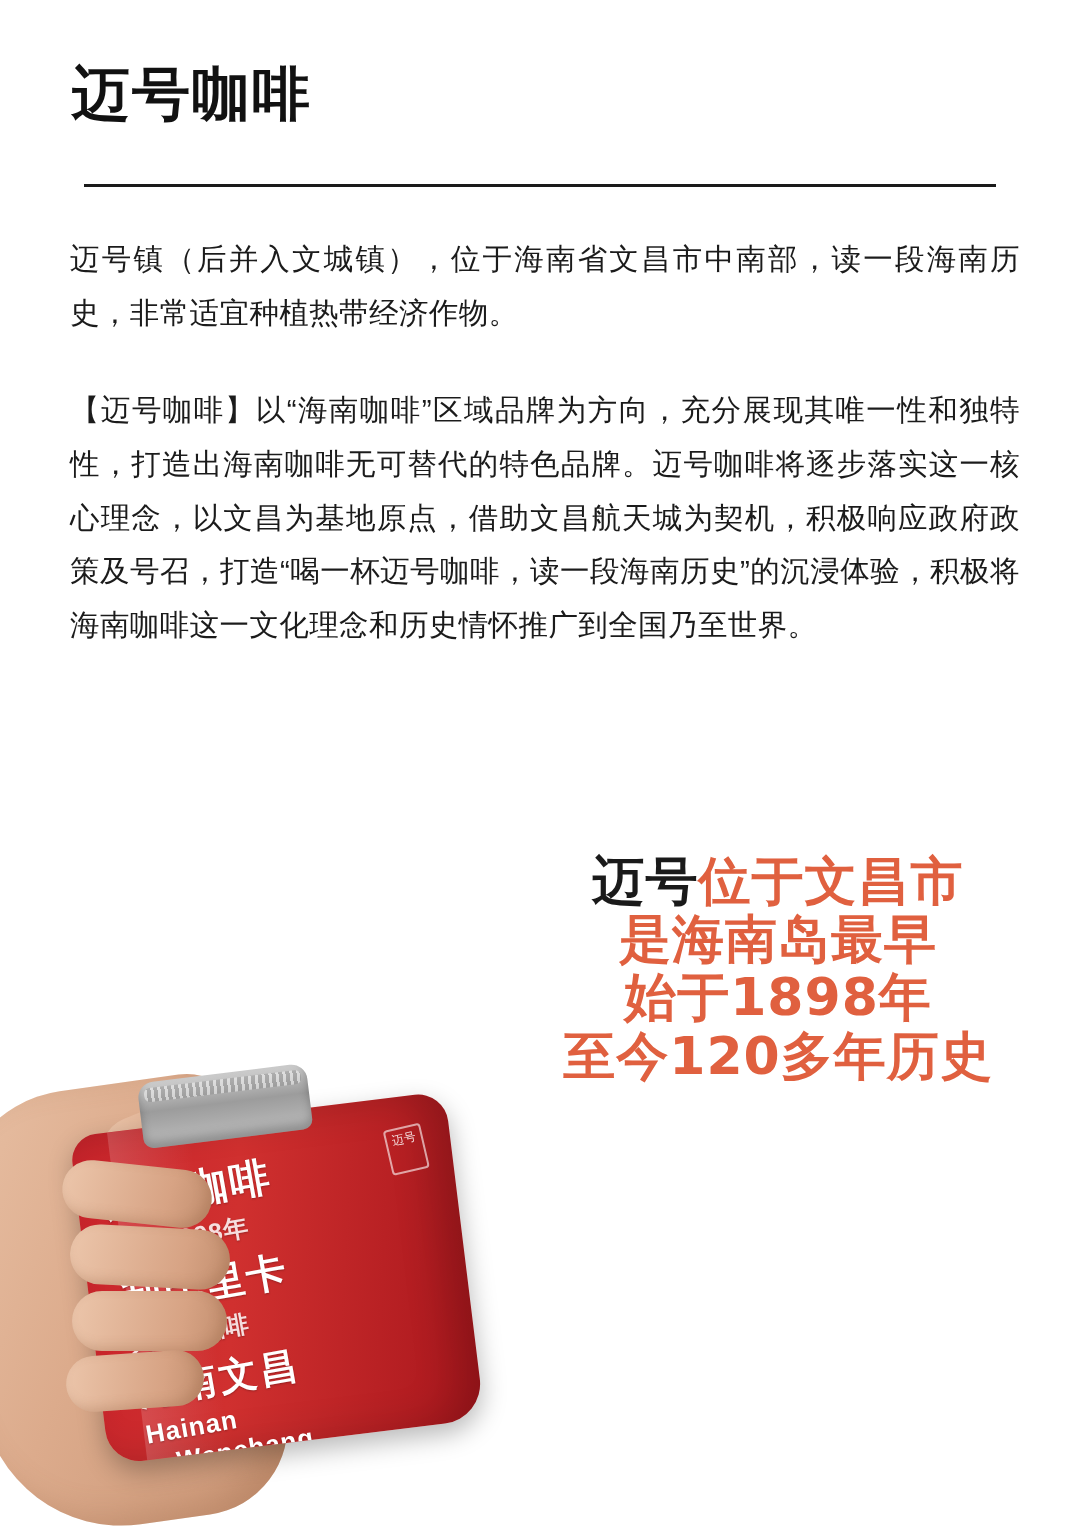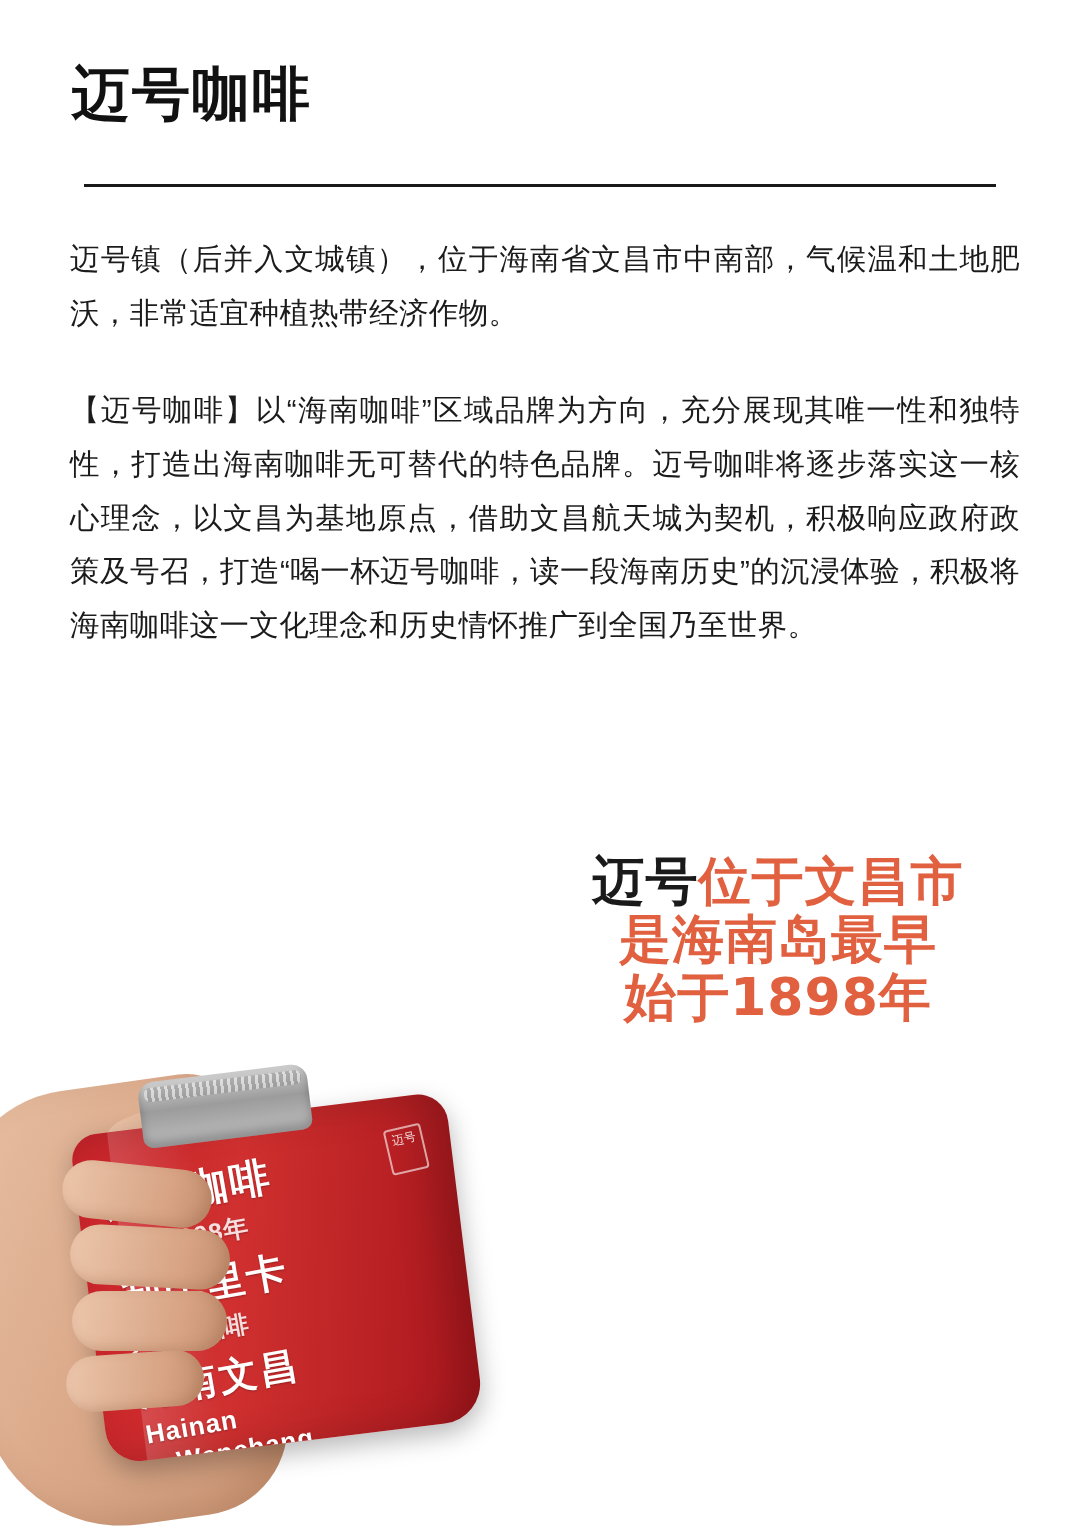--- a/index.html
+++ b/index.html
@@ -202,30 +202,31 @@
     transform: rotate(-6deg);
   }
 </style>
 </head>
 <body>
 
 <div class="page-title">迈号咖啡</div>
 <div class="title-rule"></div>
 
 <div class="body-copy">
-  <p class="para">迈号镇（后并入文城镇），位于海南省文昌市中南部，气候温和土地肥沃，非常适宜种植热带经济作物。</p>
+  <p class="para">迈号镇（后并入文城镇），位于海南省文昌市中南部，读一段海南历史，非常适宜种植热带经济作物。</p>
   <p class="para">【迈号咖啡】以“海南咖啡”区域品牌为方向，充分展现其唯一性和独特性，打造出海南咖啡无可替代的特色品牌。迈号咖啡将逐步落实这一核心理念，以文昌为基地原点，借助文昌航天城为契机，积极响应政府政策及号召，打造“喝一杯迈号咖啡，读一段海南历史”的沉浸体验，积极将海南咖啡这一文化理念和历史情怀推广到全国乃至世界。</p>
 </div>
 
 <div class="slogan">
   <div class="line">
     <span class="dark">迈号</span><span class="accent">位于文昌市</span>
   </div>
   <div class="line accent">是海南岛最早</div>
   <div class="line line-4">始于1898年</div>
+  <div class="line line-5">至今120多年历史</div>
 </div>
 
 <div class="photo">
   <div class="photo-bg"></div>
 
   <div class="hand"></div>
   <div class="thumb"></div>
 
   <div class="tin">
     <div class="tin-sheen"></div>

